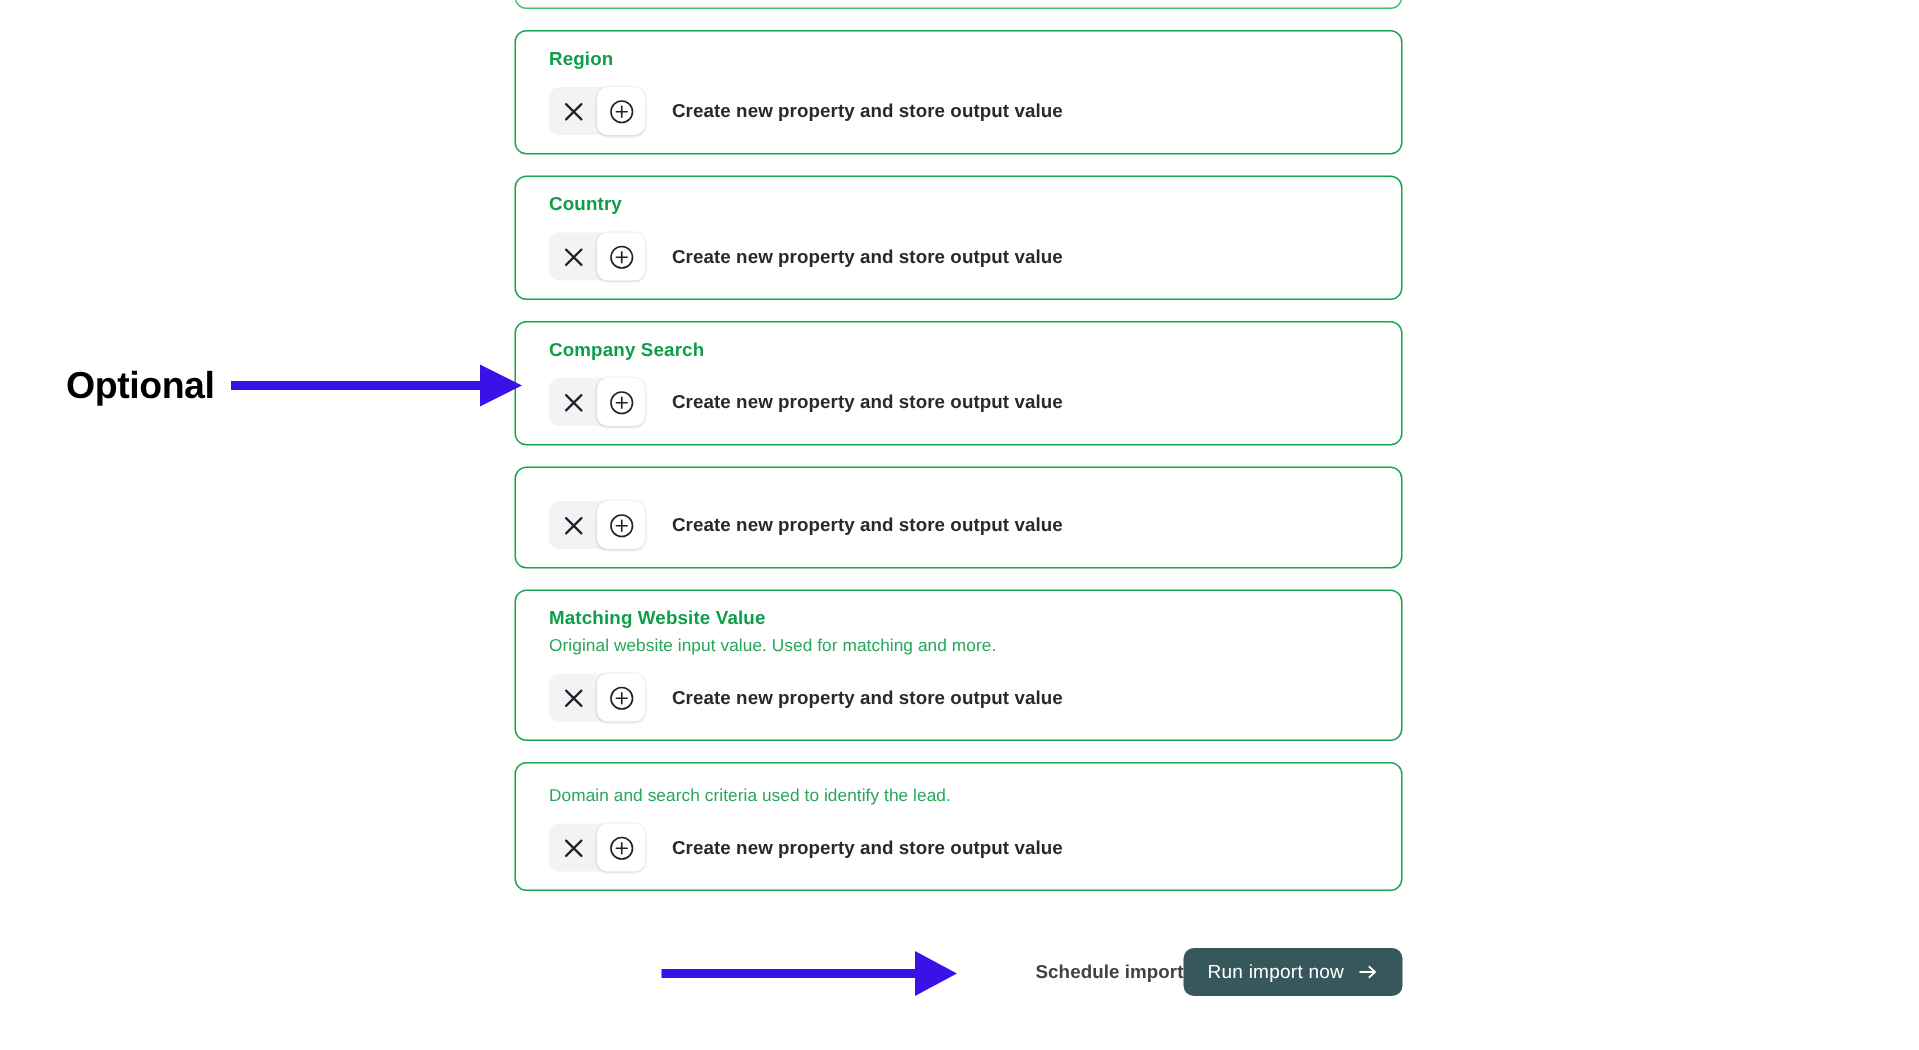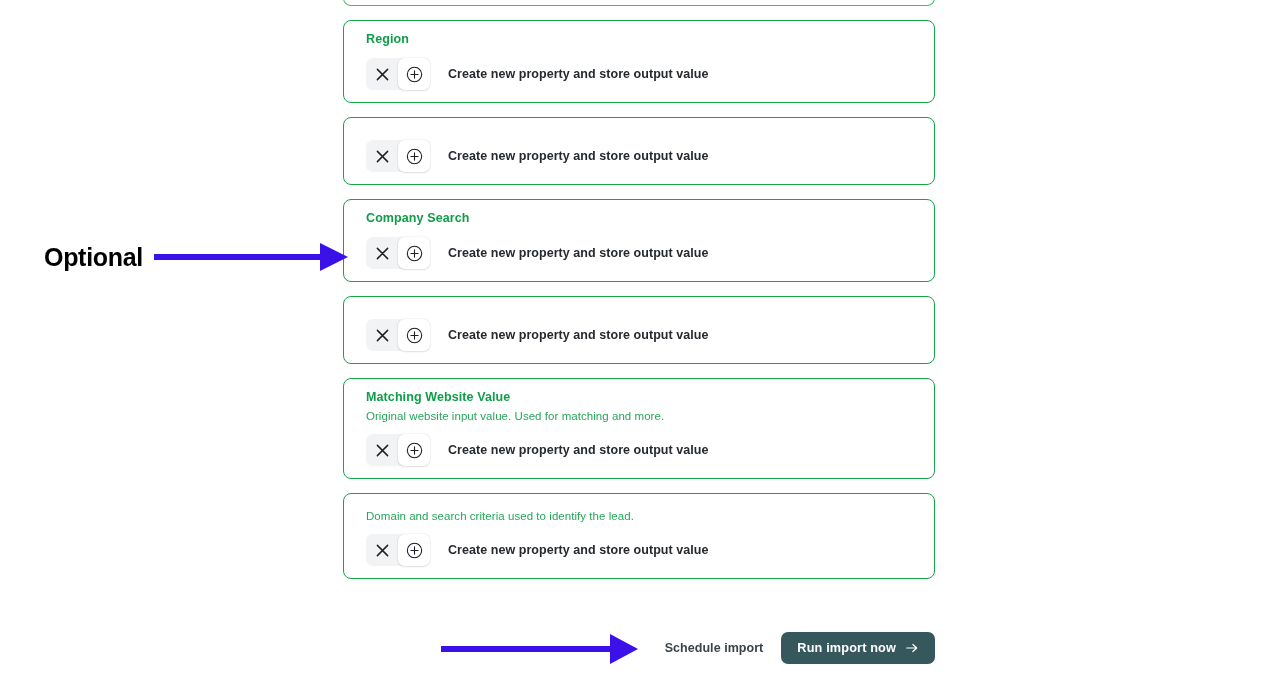--- a/index.html
+++ b/index.html
@@ -119,39 +119,38 @@
 
   
   .footer {
     position: absolute;
     left: 343px;
     top: 632px;
     width: 592px;
     display: flex;
     align-items: center;
     justify-content: flex-end;
-    gap: 18px;
   }
   .schedule-link {
     font-size: 12.5px;
     color: #3b4348;
     font-weight: bold;
     text-decoration: none;
     cursor: pointer;
     letter-spacing: 0.05px;
   }
   .run-btn {
     background: #36585c;
     color: #ffffff;
     border: none;
     border-radius: 7px;
     height: 32px;
     padding: 0 16px;
     font-size: 12.7px;
-    font-weight: bold;
+    font-weight: normal;
     font-family: "Liberation Sans", sans-serif;
     display: flex;
     align-items: center;
     gap: 9px;
     cursor: pointer;
     letter-spacing: 0.15px;
   }
 
   
   .annot-layer {
@@ -193,20 +192,21 @@
               <circle cx="9" cy="9" r="7.6" fill="none" stroke="#1d2125" stroke-width="1.15"></circle>
               <path d="M9 5.2 V12.8 M5.2 9 H12.8" stroke="#1d2125" stroke-width="1.15" stroke-linecap="round"></path>
             </svg>
           </button>
         </div>
         <span class="row-label">Create new property and store output value</span>
       </div>
     </div>
 
     <div class="card">
+      <div class="card-title">Country</div>
       <div class="card-row">
         <div class="btn-group">
           <button class="x-btn">
             <svg width="13" height="13" viewBox="0 0 14 14" aria-hidden="true">
               <path d="M1.5 1.5 L12.5 12.5 M12.5 1.5 L1.5 12.5" stroke="#1d2125" stroke-width="1.6" stroke-linecap="round"></path>
             </svg>
           </button>
           <button class="plus-btn">
             <svg width="17" height="17" viewBox="0 0 18 18" aria-hidden="true">
               <circle cx="9" cy="9" r="7.6" fill="none" stroke="#1d2125" stroke-width="1.15"></circle>

